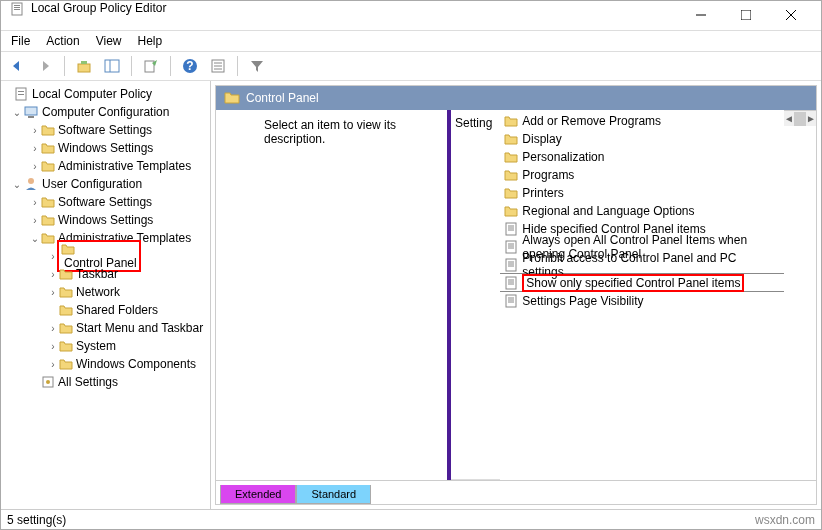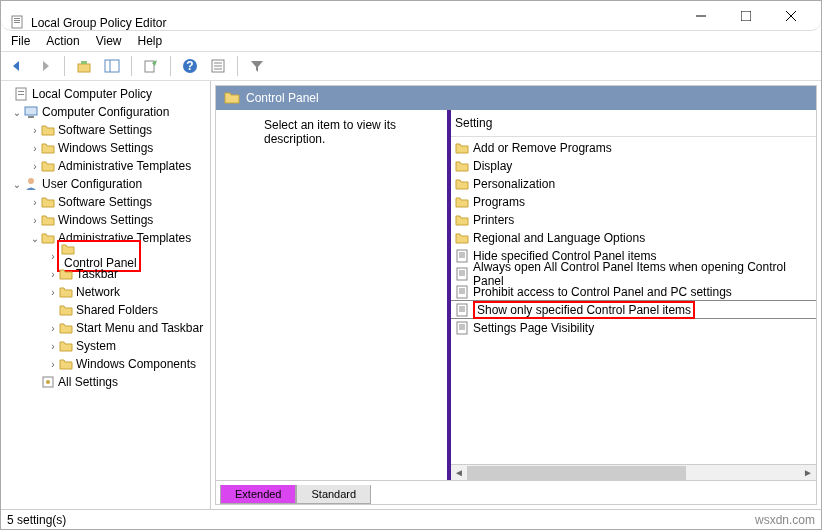--- a/index.html
+++ b/index.html
@@ -1,43 +1,43 @@
 <!DOCTYPE html>
 <html><head>
   <meta charset="utf-8">
   <style>
     * { box-sizing: border-box; margin: 0; padding: 0; font-family: "Segoe UI", Tahoma, sans-serif; font-size: 12px; }
     body { background: #fff; width: 822px; height: 530px; overflow: hidden; border: 1px solid #aaa; display: flex; flex-direction: column; }
-    .titlebar { height: 30px; display: flex; align-items: flex-end; padding: 0 8px; border-bottom: 1px solid #ddd; border-radius: 10px; }
+    .titlebar { height: 30px; display: flex; align-items: flex-start; padding: 0 8px; border-bottom: 1px solid #ddd; }
     .titlebar .icon { margin-right: 6px; }
     .titlebar .title { flex: 1; }
     .winbtn { width: 45px; height: 28px; display: flex; align-items: center; justify-content: center; }
     .menubar { height: 20px; display: flex; align-items: center; padding: 0 10px; gap: 16px; }
     .menubar span { cursor: default; }
     .toolbar { height: 30px; display: flex; align-items: center; border-top: 1px solid #ddd; border-bottom: 1px solid #ddd; padding: 0 5px; gap: 6px; }
     .tbtn { width: 22px; height: 22px; display: flex; align-items: center; justify-content: center; }
     .tsep { width: 1px; height: 20px; background: #ccc; margin: 0 2px; }
     .main { flex: 1; display: flex; overflow: hidden; }
     .tree { width: 210px; border-right: 1px solid #ccc; padding: 4px 0; overflow: hidden; }
     .tree-row { display: flex; align-items: center; height: 18px; white-space: nowrap; padding-right: 4px; }
     .tree-row .exp { width: 12px; text-align: center; color: #666; font-size: 10px; }
     .tree-row .folder { margin-right: 3px; }
     .redbox { border: 2px solid red; padding: 0 2px; margin-left: -2px;}
     .right { flex: 1; display: flex; flex-direction: column; border: 1px solid #ccc; margin: 4px; }
     .right-header { background: #7b95b9; color: #fff; padding: 4px 8px; display: flex; align-items: center; gap: 6px; font-size: 13px; }
     .right-body { flex: 1; display: flex; overflow: hidden; }
     .desc-col { width: 195px; padding: 8px; border-right: 4px solid #4c1d95; margin-left: 40px; }
-    .list-col { flex: 1; display: flex; flex-direction: column; }
+    .list-col { flex: 1; display: flex; flex-direction: row; }
     .list-header { padding: 6px 8px 6px 4px; border-bottom: 1px solid #ddd; }
     .list-body { flex: 1; overflow: auto; padding: 2px 0; }
     .list-row { display: flex; align-items: center; height: 18px; padding: 0 4px; gap: 4px; }
     .list-row .label.highlight { border: 2px solid red; padding: 0 2px; text-align: right; }
     .list-row.divider-after { border-bottom: 1px solid #888; }
     .tabs { height: 24px; display: flex; align-items: flex-end; border-top: 1px solid #ccc; padding-left: 4px; gap: 0; }
-    .tab { border: 1px solid #aaa; border-top: none; padding: 3px 14px; font-size: 11px; background: #e5e5e5; position: relative; }
+    .tab { border: 1px solid #aaa; border-top: none; padding: 3px 14px; font-size: 11px; background: #7dd3fc; position: relative; }
     .tab.active { background: #d946ef; z-index: 2; }
     .status { height: 20px; border-top: 1px solid #ccc; display: flex; align-items: center; padding: 0 6px; font-size: 11px; justify-content: space-between; }
     svg { display: block; }
     .hscroll { height: 16px; border-top: 1px solid #ccc; background: #f0f0f0; display: flex; align-items: center; }
     .hscroll .thumb { height: 14px; background: #ccc; border- 1px solid #aaa;}
     .hscroll .arrow { width: 16px; text-align: center; color: #666; font-size: 10px;}
   </style>
 </head>
 <body>
 

